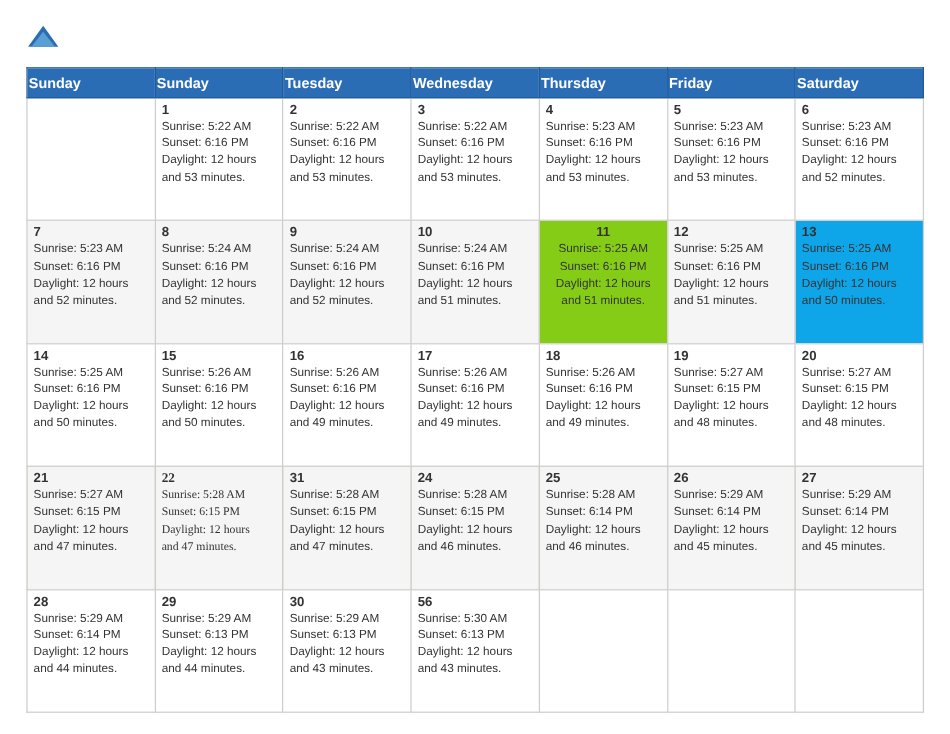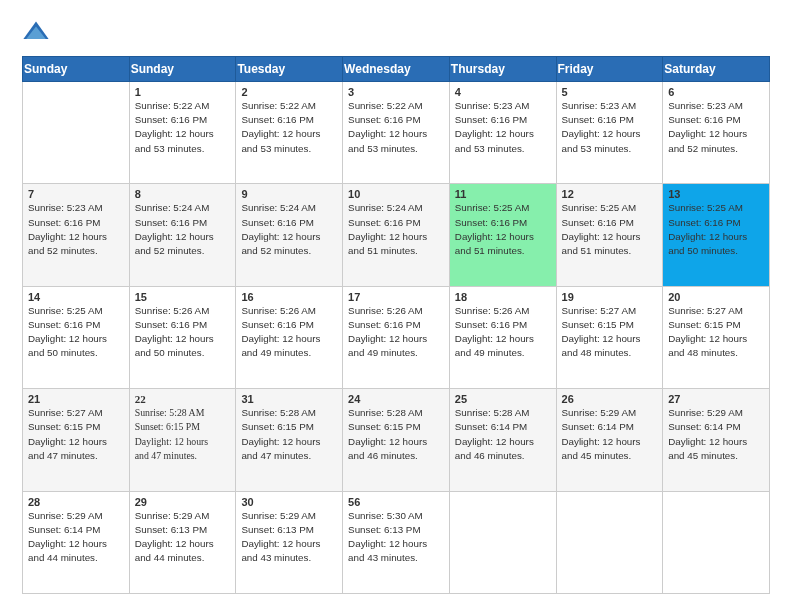--- a/index.html
+++ b/index.html
@@ -196,21 +196,21 @@
 Daylight: 12 hours
 and 52 minutes.</div>
           </td>
           <td style="background: rgb(245, 245, 245); margin-left: 31px;">
             <span class="day-num">10</span>
             <div class="day-info" style="white-space: pre-line;">Sunrise: 5:24 AM
 Sunset: 6:16 PM
 Daylight: 12 hours
 and 51 minutes.</div>
           </td>
-          <td style="background: #86efac;">
+          <td style="background: #84cc16; text-align: center;">
             <span class="day-num">11</span>
             <div class="day-info" style="white-space: pre-line;">Sunrise: 5:25 AM
 Sunset: 6:16 PM
 Daylight: 12 hours
 and 51 minutes.</div>
           </td>
           <td style="background: rgb(245, 245, 245);">
             <span class="day-num">12</span>
             <div class="day-info" style="white-space: pre-line;">Sunrise: 5:25 AM
 Sunset: 6:16 PM

